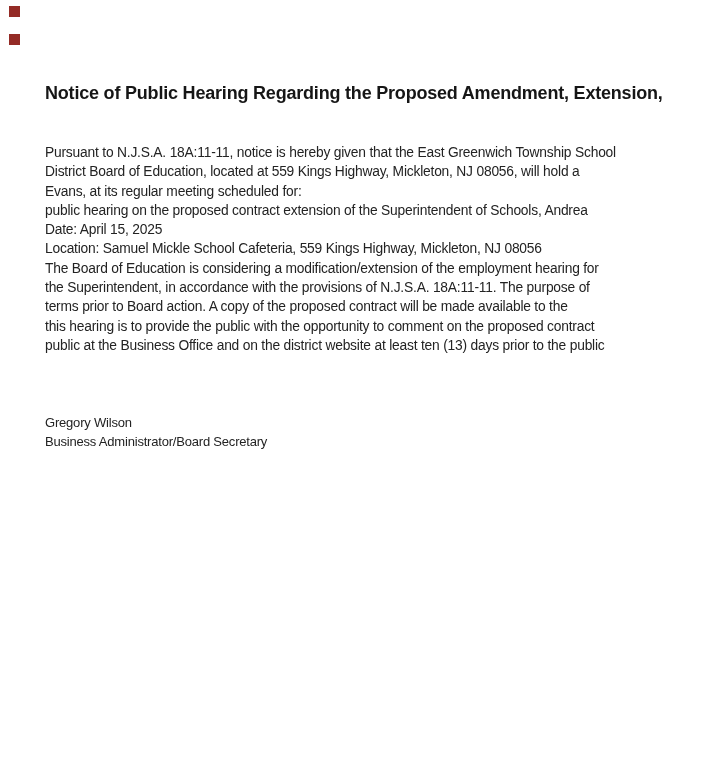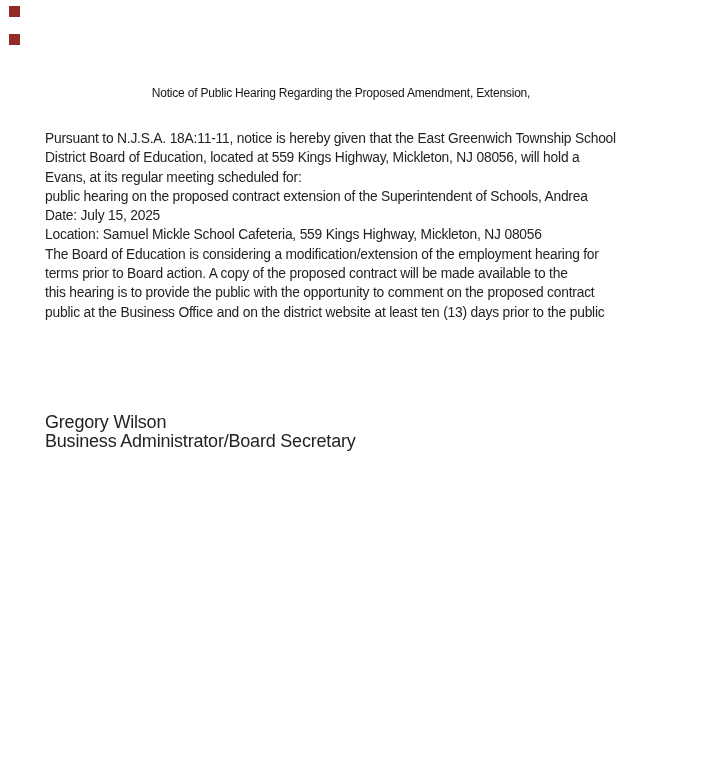--- a/index.html
+++ b/index.html
@@ -26,42 +26,42 @@
     background: #942b26;
   }
   .marker.m1 { left: 9px; top: 6px; }
   .marker.m2 { left: 9px; top: 34px; }
   .doc-title {
     position: absolute;
     left: 45px;
     top: 84px;
     width: 592px;
     text-align: center;
-    font-weight: normal;
-    font-size: 12px;
+    font-weight: bold;
+    font-size: 18px;
     line-height: 19.5px;
     letter-spacing: -0.2px;
     color: #161616;
   }
   .doc-body {
     position: absolute;
     left: 45px;
-    top: 129px;
+    top: 143px;
     width: 650px;
     font-size: 13.8px;
     line-height: 19.3px;
     letter-spacing: -0.2px;
     color: #232323;
   }
   .doc-signature {
     position: absolute;
     left: 45px;
     top: 413px;
     width: 650px;
-    font-size: 18px;
+    font-size: 13px;
     line-height: 19.3px;
     letter-spacing: -0.2px;
     color: #232323;
   }
   .line {
     white-space: pre;
   }
 </style>
 </head>
 <body>
@@ -73,23 +73,24 @@
 
   <div class="doc-title">
       <div class="line">Notice of Public Hearing Regarding the Proposed Amendment, Extension,</div>
     </div>
 
   <div class="doc-body">
       <div class="line">Pursuant to N.J.S.A. 18A:11-11, notice is hereby given that the East Greenwich Township School</div>
       <div class="line">District Board of Education, located at 559 Kings Highway, Mickleton, NJ 08056, will hold a</div>
       <div class="line">Evans, at its regular meeting scheduled for:</div>
       <div class="line">public hearing on the proposed contract extension of the Superintendent of Schools, Andrea</div>
-      <div class="line">Date: July 15, 2025</div>
+      <div class="line">Date: April 15, 2025</div>
       <div class="line">Location: Samuel Mickle School Cafeteria, 559 Kings Highway, Mickleton, NJ 08056</div>
       <div class="line">The Board of Education is considering a modification/extension of the employment hearing for</div>
+      <div class="line">the Superintendent, in accordance with the provisions of N.J.S.A. 18A:11-11. The purpose of</div>
       <div class="line">terms prior to Board action. A copy of the proposed contract will be made available to the</div>
       <div class="line">this hearing is to provide the public with the opportunity to comment on the proposed contract</div>
       <div class="line">public at the Business Office and on the district website at least ten (13) days prior to the public</div>
     </div>
 
   <div class="doc-signature">
       <div class="line">Gregory Wilson</div>
       <div class="line">Business Administrator/Board Secretary</div>
     </div>
 

